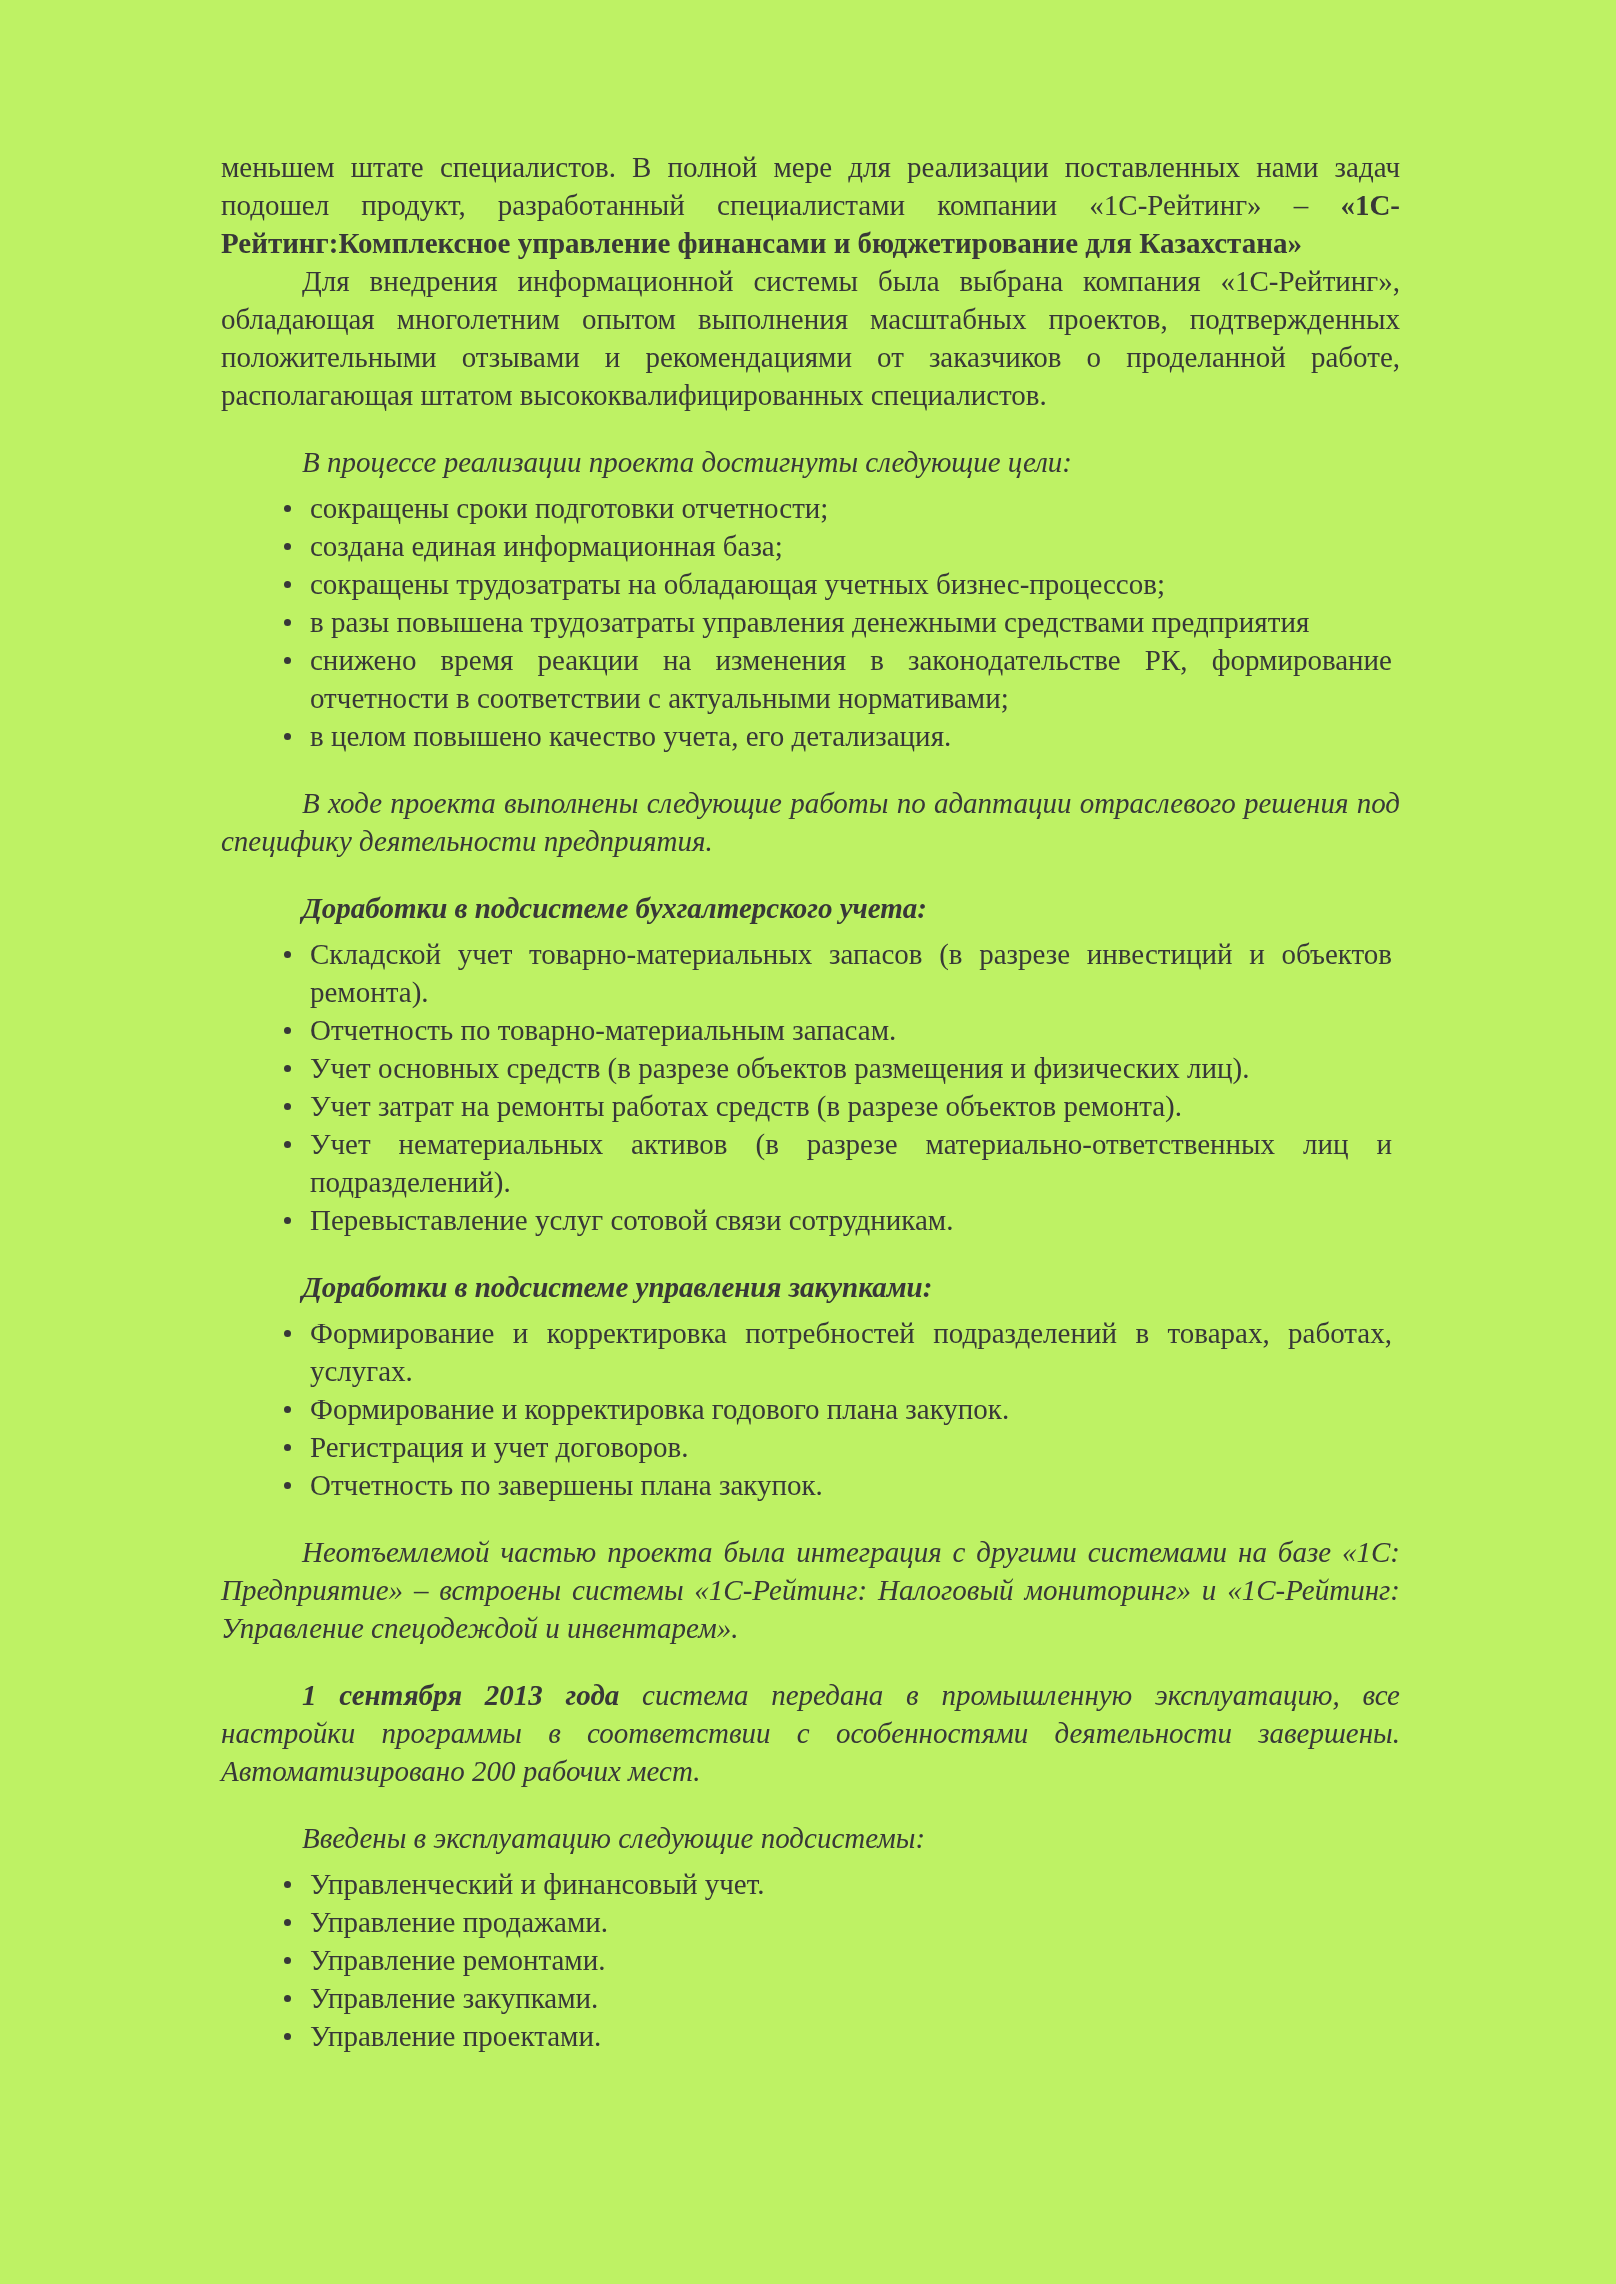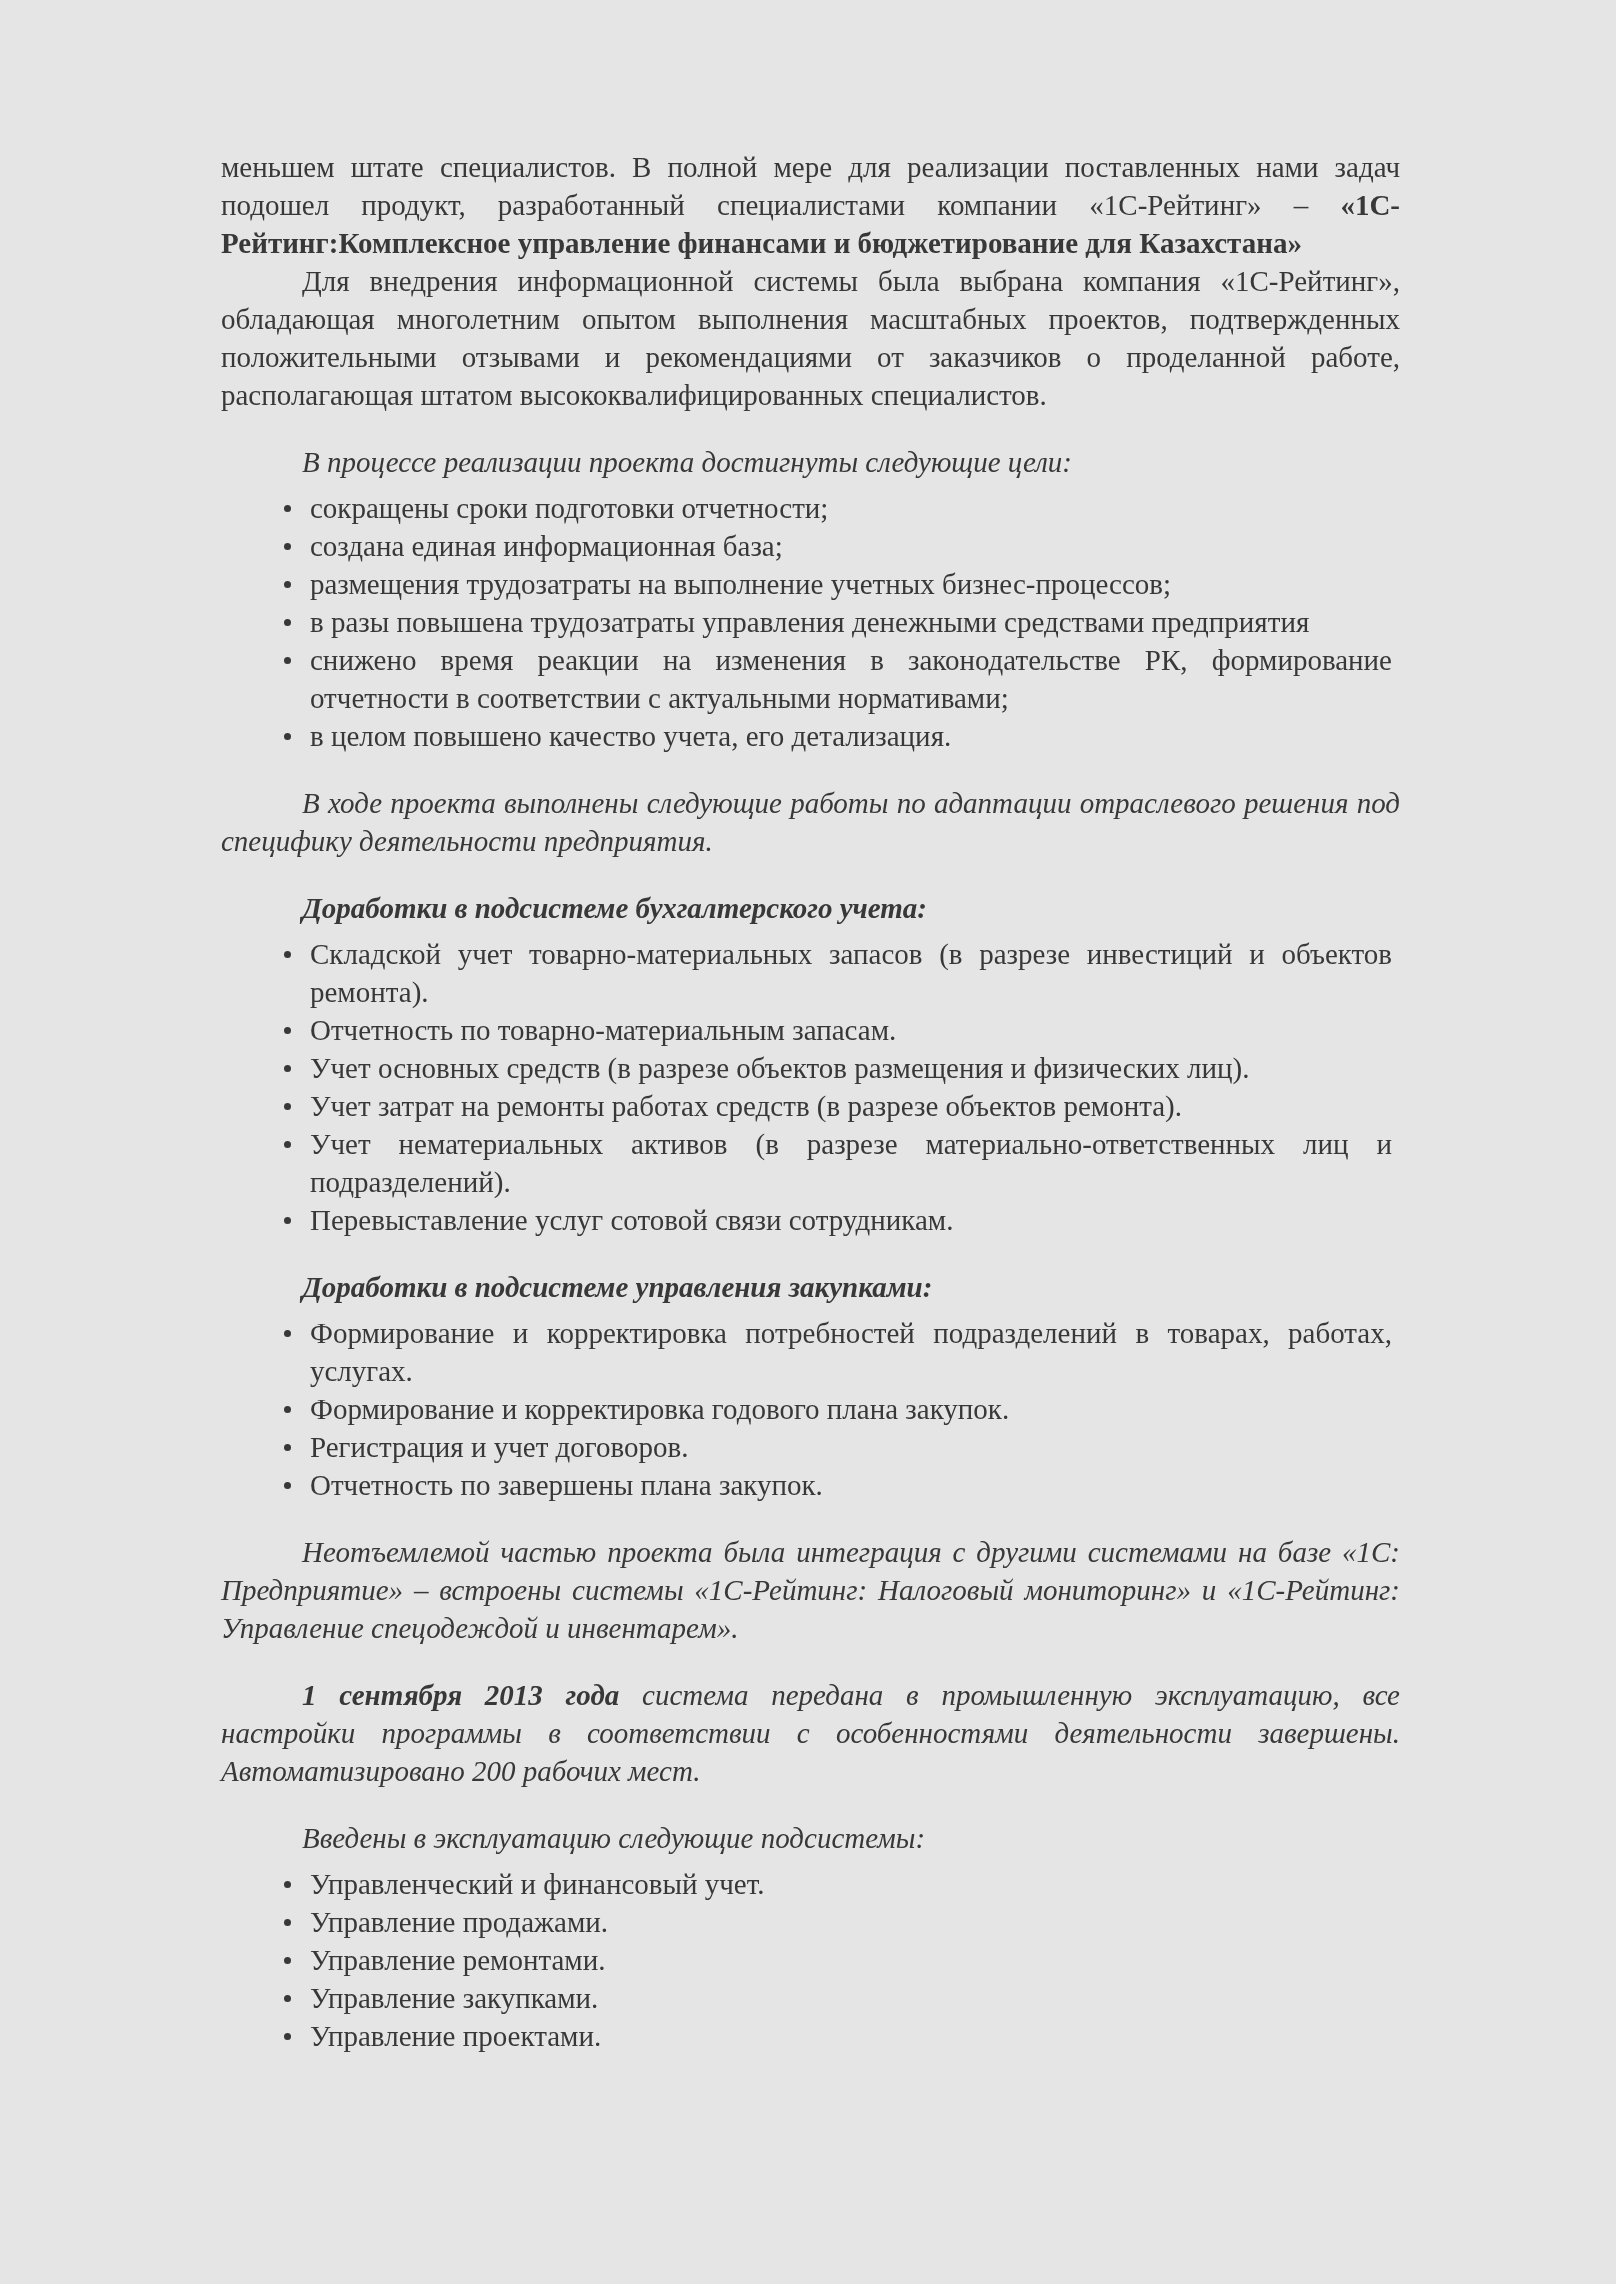--- a/index.html
+++ b/index.html
@@ -10,21 +10,21 @@
   body {
     width: 1617px;
     height: 2284px;
     overflow: hidden;
   }
   .page {
     box-sizing: border-box;
     width: 1617px;
     min-height: 2284px;
     padding: 148px 217px 39px 221px;
-    background: #e5e5e5;
+    background: #bef264;
     font-family: "Liberation Serif", "DejaVu Serif", serif;
     font-size: 29px;
     line-height: 38px;
     color: #383838;
     text-align: justify;
   }
   .para {
     margin: 0;
     text-indent: 81px;
   }
@@ -66,21 +66,21 @@
 <main class="page">
 
   <p class="para noindent"><span>меньшем штате специалистов. В полной мере для реализации поставленных нами задач подошел продукт, разработанный специалистами компании «1С-Рейтинг» – </span><strong>«1С-Рейтинг:Комплексное управление финансами и бюджетирование для Казахстана»</strong></p>
 
   <p class="para">Для внедрения информационной системы была выбрана компания «1С-Рейтинг», обладающая многолетним опытом выполнения масштабных проектов, подтвержденных положительными отзывами и рекомендациями от заказчиков о проделанной работе, располагающая штатом высококвалифицированных специалистов.</p>
 
   <p class="para gap">В процессе реализации проекта достигнуты следующие цели:</p>
   <ul class="bullets">
     <li>сокращены сроки подготовки отчетности;</li>
     <li>создана единая информационная база;</li>
-    <li>размещения трудозатраты на выполнение учетных бизнес-процессов;</li>
+    <li>сокращены трудозатраты на обладающая учетных бизнес-процессов;</li>
     <li>в разы повышена трудозатраты управления денежными средствами предприятия</li>
     <li>снижено время реакции на изменения в законодательстве РК, формирование отчетности в соответствии с актуальными нормативами;</li>
     <li>в целом повышено качество учета, его детализация.</li>
   </ul>
 
   <p class="para gap">В ходе проекта выполнены следующие работы по адаптации отраслевого решения под специфику деятельности предприятия.</p>
 
   <p class="para heading gap">Доработки в подсистеме бухгалтерского учета:</p>
   <ul class="bullets">
     <li>Складской учет товарно-материальных запасов (в разрезе инвестиций и объектов ремонта).</li>

